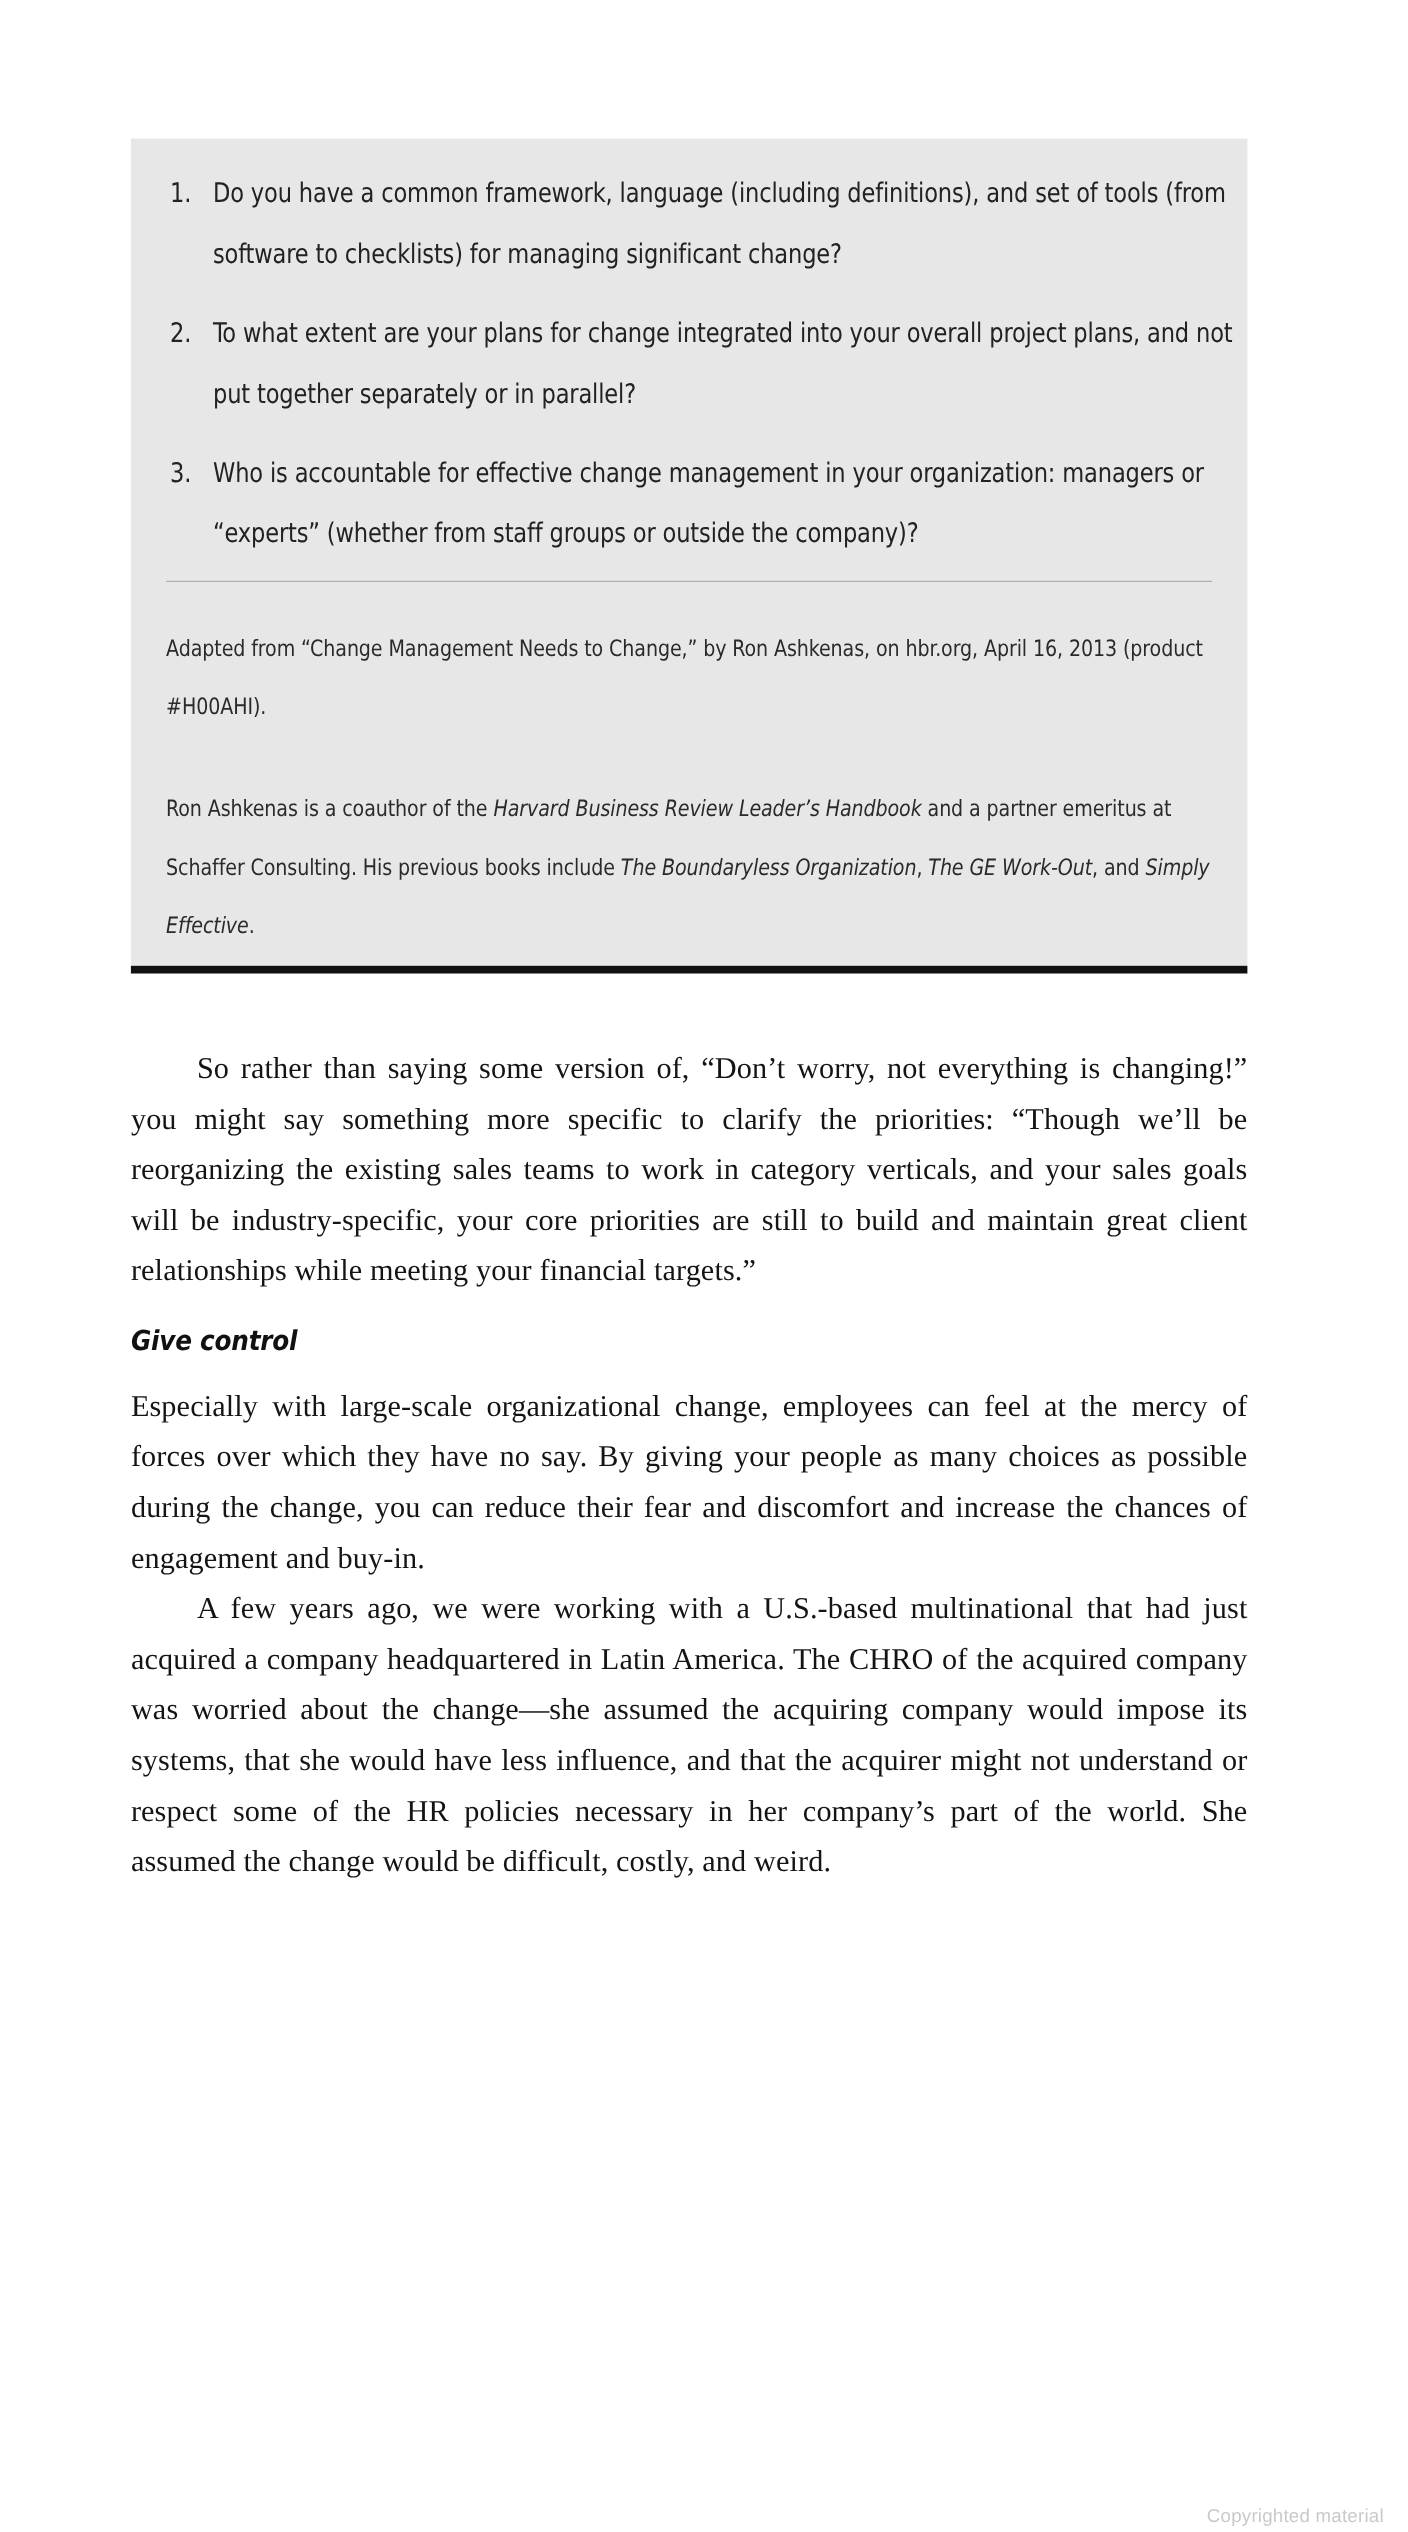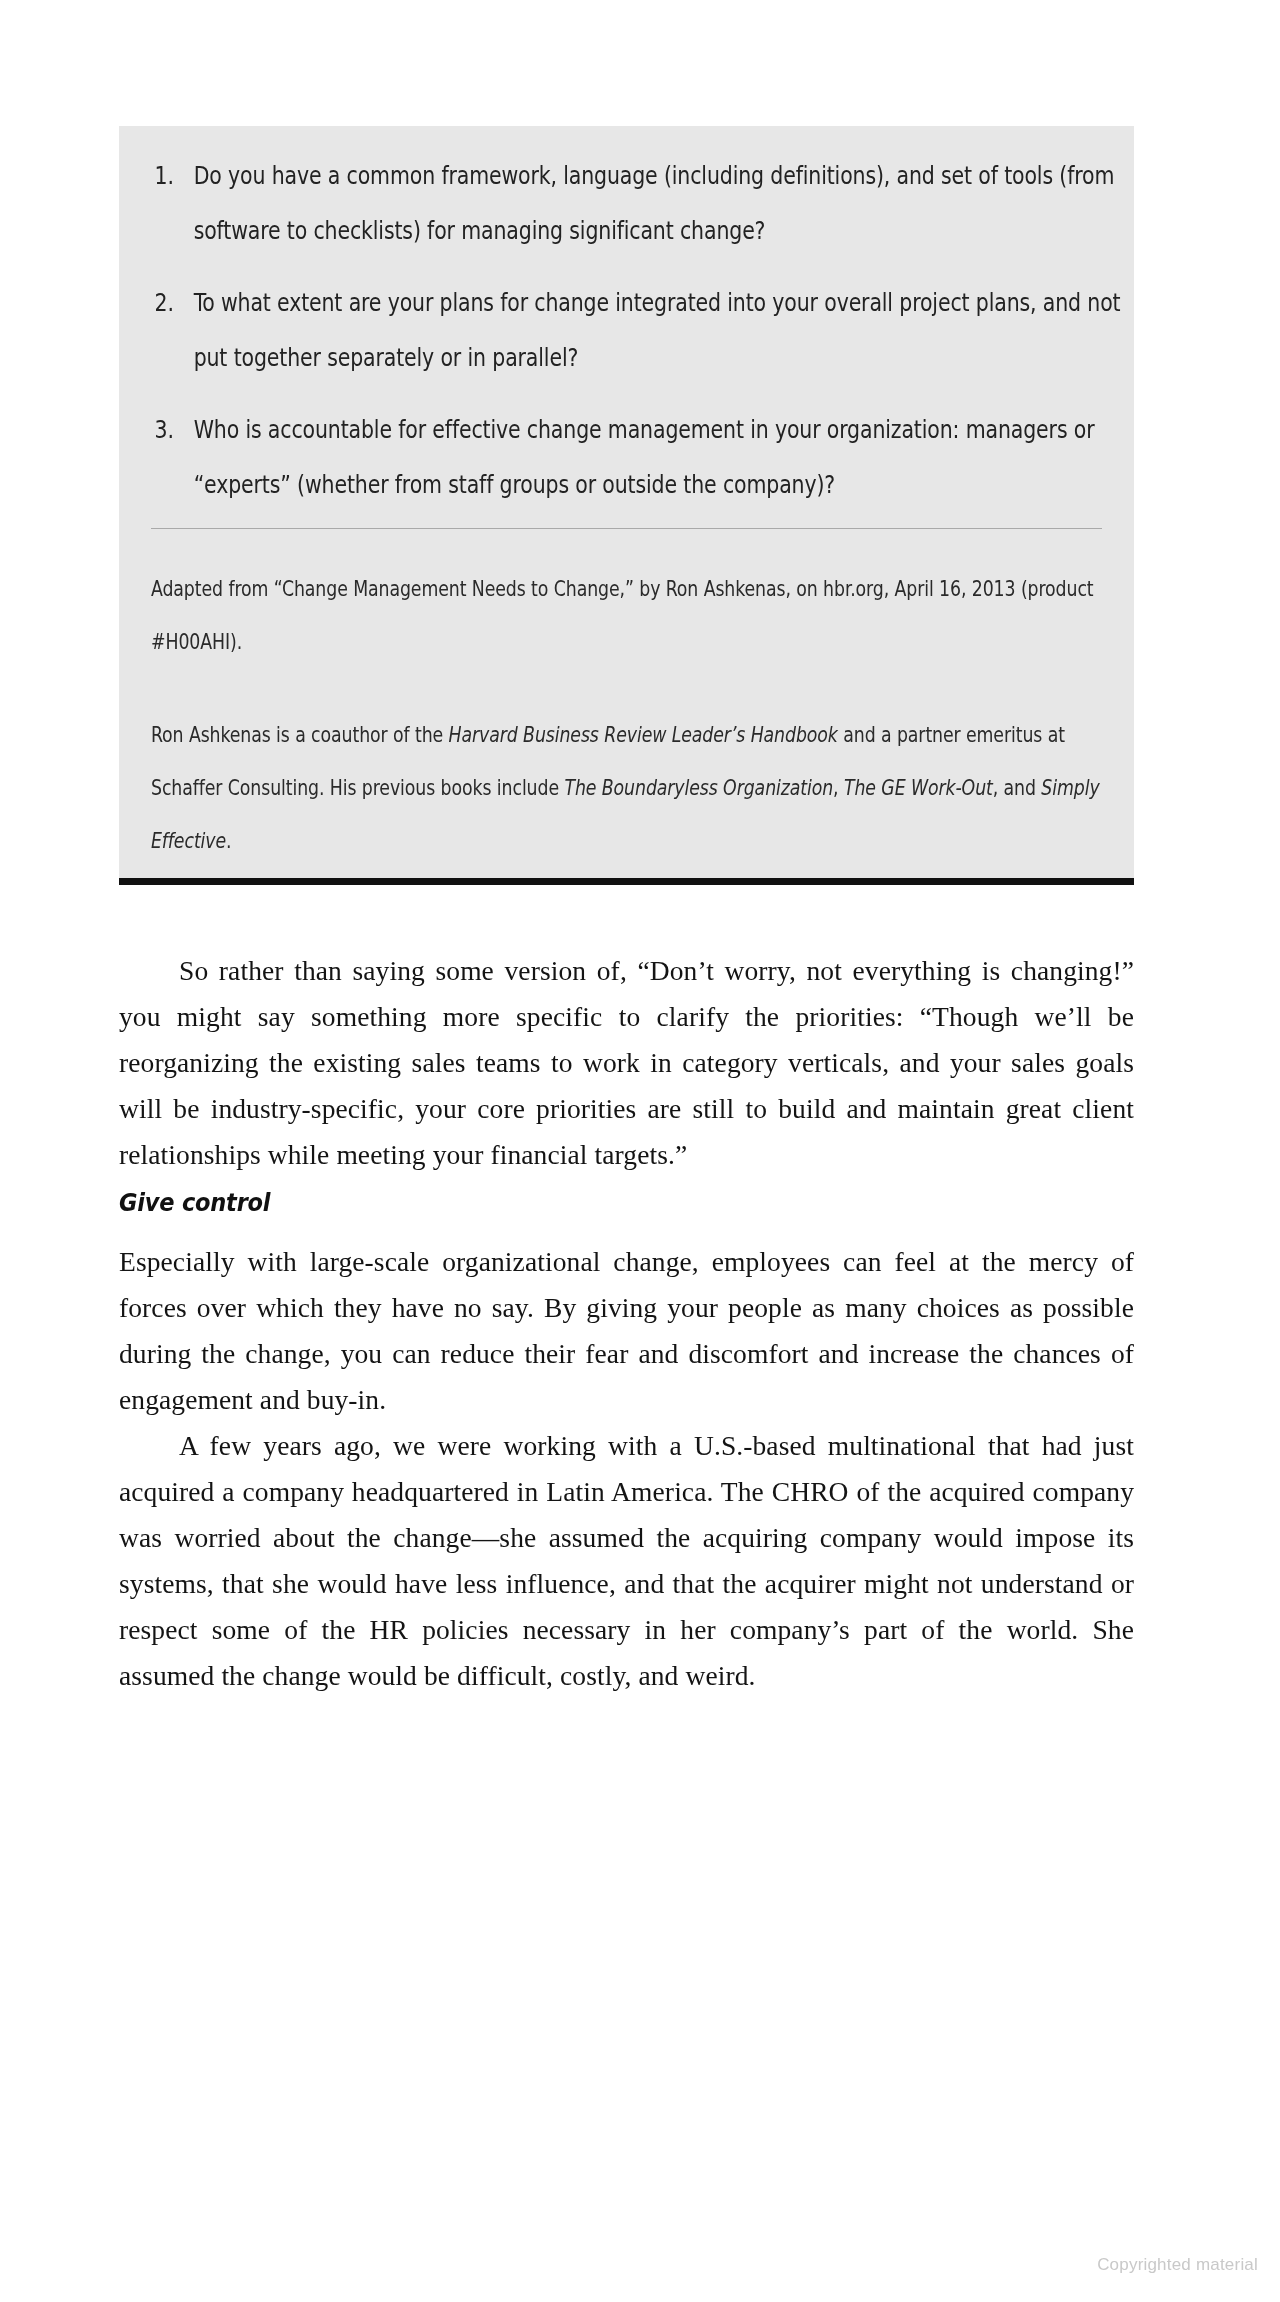--- a/index.html
+++ b/index.html
@@ -115,21 +115,21 @@
     font-weight: bold;
     font-style: italic;
     color: #111111;
     margin: 0;
     letter-spacing: -0.2px;
   }
 
   .copyright {
     position: absolute;
     right: 22px;
-    bottom: 27px;
+    bottom: 4px;
     font-family: "Liberation Sans", sans-serif;
     font-size: 17px;
     color: #c9c9c9;
     letter-spacing: 0.2px;
   }
 </style>
 </head>
 <body>
 
 <div class="page">
@@ -159,20 +159,20 @@
 
     <p class="callout-note second">
       <span>Ron Ashkenas is a coauthor of the </span><i>Harvard Business Review Leader’s Handbook</i><span> and a partner emeritus at Schaffer Consulting. His previous books include </span><i>The Boundaryless Organization</i><span>, </span><i>The GE Work-Out</i><span>, and </span><i>Simply Effective</i><span>.</span>
     </p>
   </div>
 
   <div class="callout-bottom-rule" style="top: 878px;"></div>
 
   <div class="body-block" id="body-block" style="top: 948px;">
     <p class="body-p indent">So rather than saying some version of, “Don’t worry, not everything is changing!” you might say something more specific to clarify the priorities: “Though we’ll be reorganizing the existing sales teams to work in category verticals, and your sales goals will be industry-specific, your core priorities are still to build and maintain great client relationships while meeting your financial targets.”</p>
-    <p class="subhead" style="margin-top: 10px; margin-bottom: 22px;">Give control</p>
+    <p class="subhead" style="margin-top: 26px; margin-bottom: 22px;">Give control</p>
     <p class="body-p flush">Especially with large-scale organizational change, employees can feel at the mercy of forces over which they have no say. By giving your people as many choices as possible during the change, you can reduce their fear and discomfort and increase the chances of engagement and buy-in.</p>
     <p class="body-p indent">A few years ago, we were working with a U.S.-based multinational that had just acquired a company headquartered in Latin America. The CHRO of the acquired company was worried about the change—she assumed the acquiring company would impose its systems, that she would have less influence, and that the acquirer might not understand or respect some of the HR policies necessary in her company’s part of the world. She assumed the change would be difficult, costly, and weird.</p>
   </div>
 
   <div class="copyright">Copyrighted material</div>
 
 </div>
 
 </body></html>

